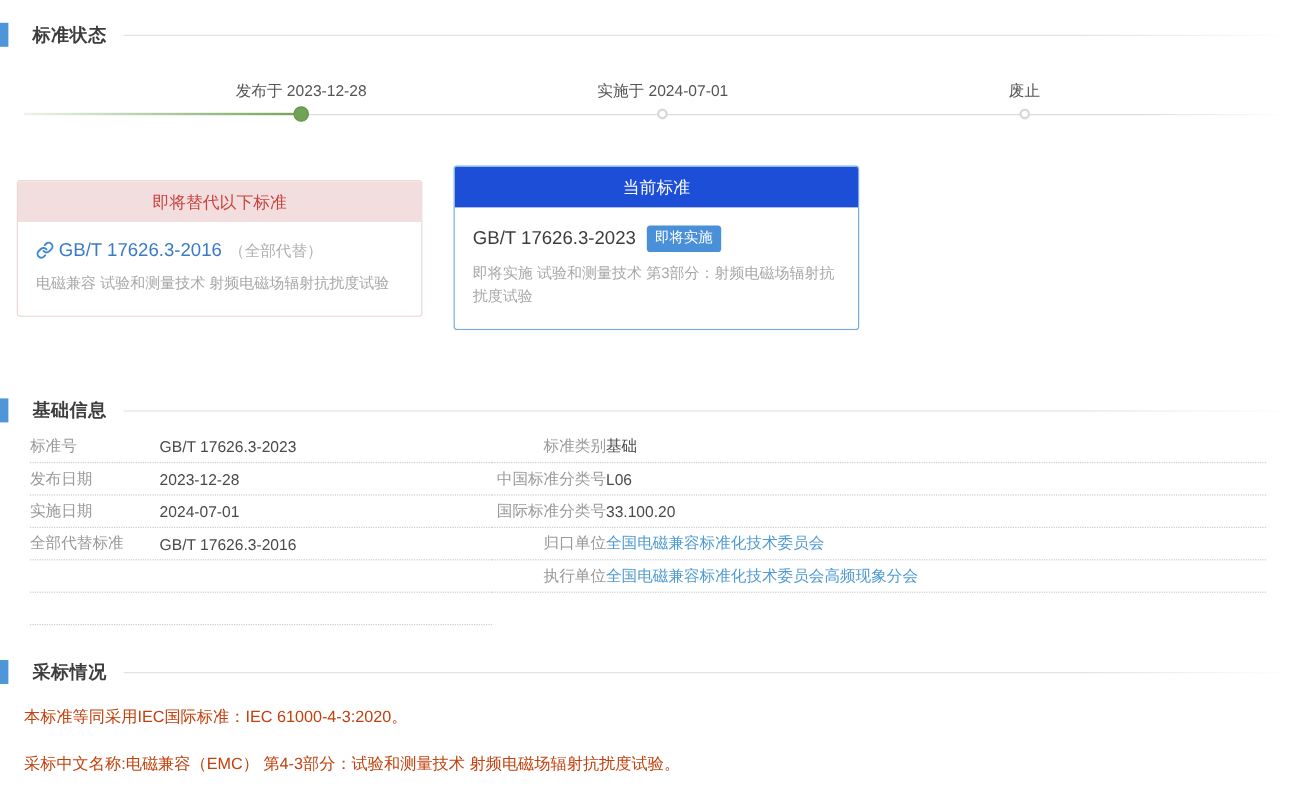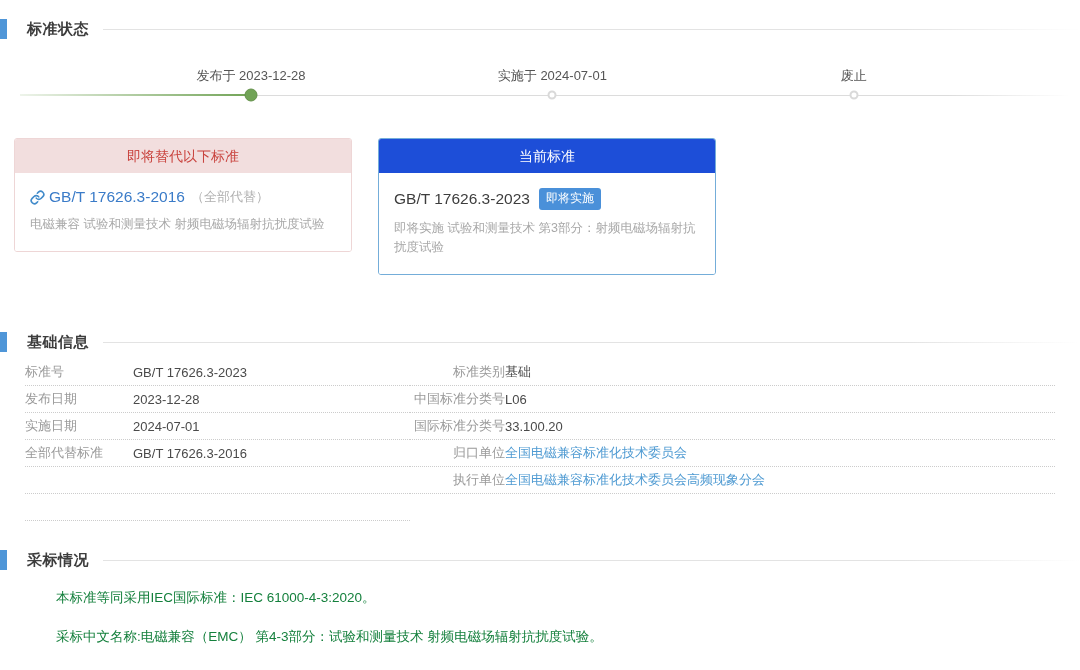--- a/index.html
+++ b/index.html
@@ -24,21 +24,21 @@
                   background: linear-gradient(to right, rgba(113,163,86,0.12), #71a356); }
   .tl-seg-gray  { position: absolute; left: 22%; right: 0; top: 0.5px; height: 1.5px;
                   background: linear-gradient(to right, #dcdcdc 85%, rgba(220,220,220,0)); }
   .tl-dot { position: absolute; top: 31px; border-radius: 50%; transform: translate(-50%, -50%); }
   .tl-dot.filled { width: 13px; height: 13px; background: #71a356; border: 1px solid #639149; }
   .tl-dot.hollow { width: 9px; height: 9px; background: #fff; border: 2px solid #d9d9d9; }
   .tl-label { position: absolute; top: 3px; transform: translateX(-50%);
               font-size: 13px; color: #555; white-space: nowrap; }
 
   
-  .cards { display: flex; align-items: flex-start; margin: 24px 0 0 14px; gap: 26px; }
+  .cards { display: flex; align-items: center; margin: 24px 0 0 14px; gap: 26px; }
   .card { width: 338px; border-radius: 3px; overflow: hidden; background: #fff; }
   .card-header { height: 34px; line-height: 34px; text-align: center; font-size: 14px; }
   .card.replaced { border: 1px solid #eed6d6; }
   .card.replaced .card-header { background: #f2dede; color: #c9433e; }
   .card.current  { border: 1px solid #74add9; }
   .card.current .card-header { background: #1d4ed8; color: #fff; }
   .card-body { padding: 15px 15px 17px 15px; background: #fff; }
   .code-row { display: flex; align-items: center; }
   .link-icon { display: inline-flex; margin-right: 4px; }
   .std-link { font-size: 15.5px; color: #3a7bc8; text-decoration: none; }
@@ -54,21 +54,21 @@
   .info-col-right { flex: 1; }
   .info-row { display: flex; align-items: center; height: 27px;
               border-bottom: 1px dotted #ccc; font-size: 13px; }
   .info-label { color: #999; flex-shrink: 0; }
   .info-col-left  .info-label { width: 108px; }
   .info-col-right .info-label { width: 95px; text-align: right; }
   .info-value { color: #4a4a4a; }
   .info-value.link { color: #4e9ad2; text-decoration: none; cursor: pointer; }
 
   
-  .adopt-line { margin: 18px 0 0 56px; font-size: 13.5px; color: #15803d; }
+  .adopt-line { margin: 18px 0 0 20px; font-size: 13.5px; color: #c2410c; }
   .adopt-line + .adopt-line { margin-top: 21px; }
 </style>
 </head>
 <body>
 
 <div class="section-header" id="status-header">
   <div class="accent-bar"></div>
   <div class="section-title">标准状态</div>
   <div class="header-rule"></div>
 </div>

